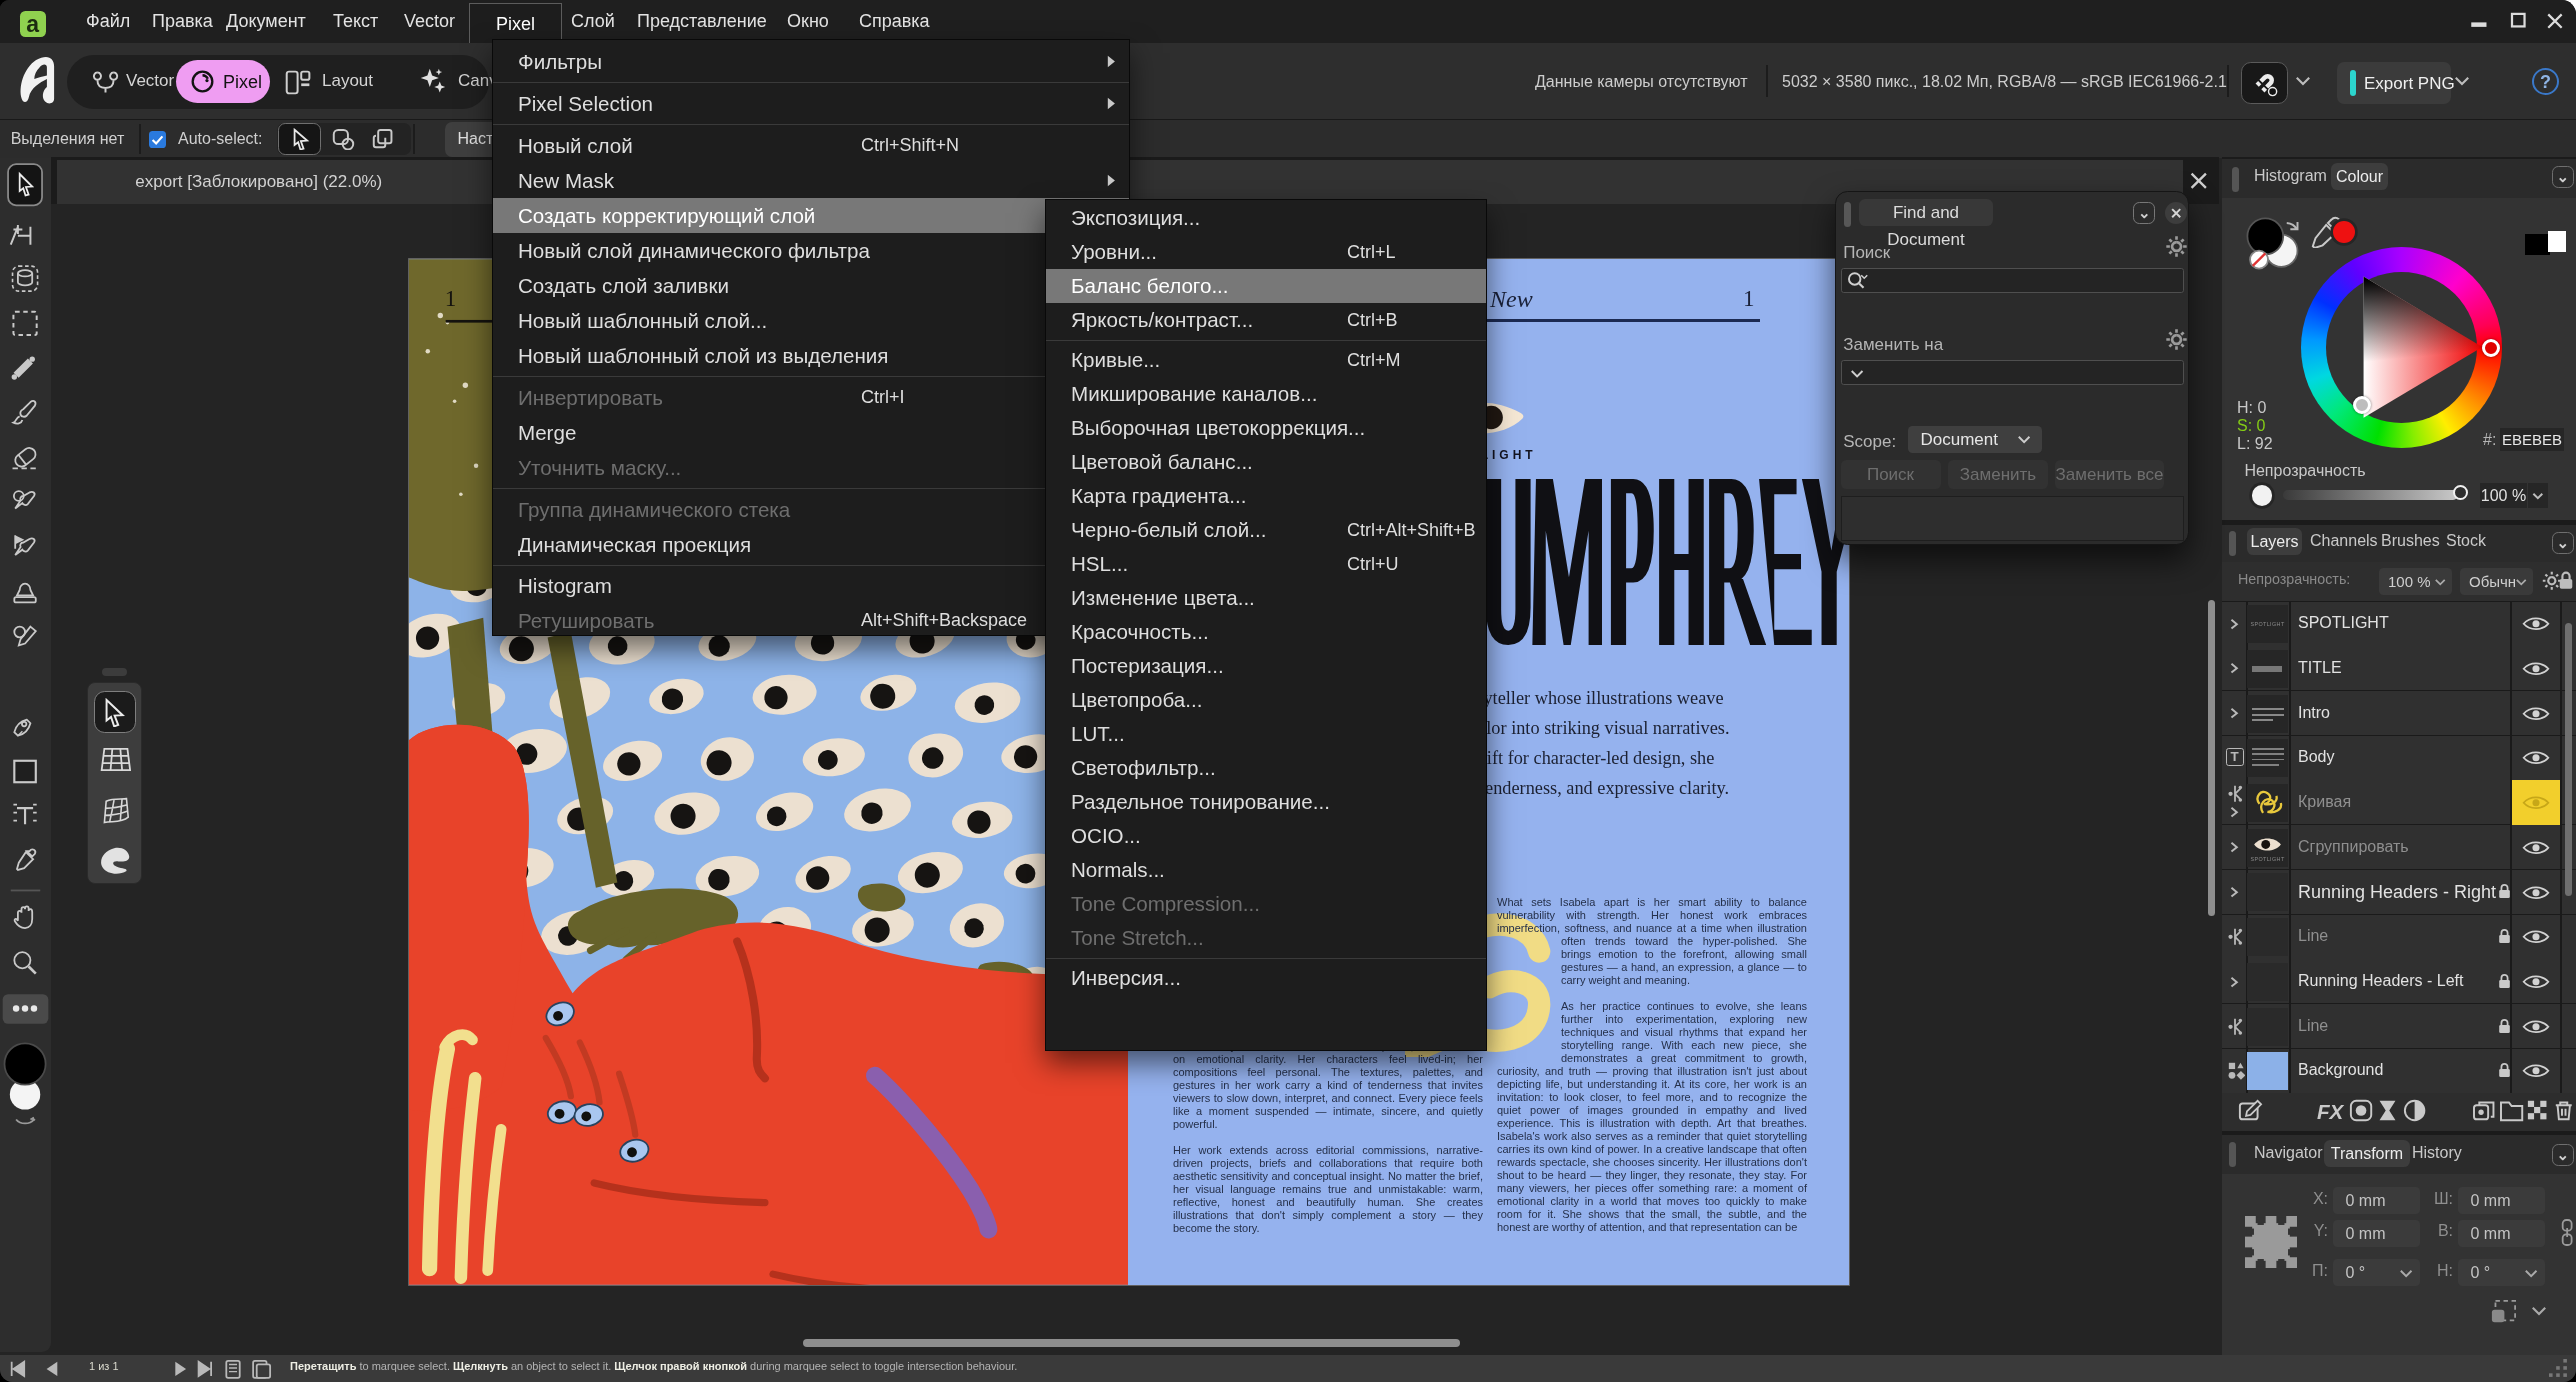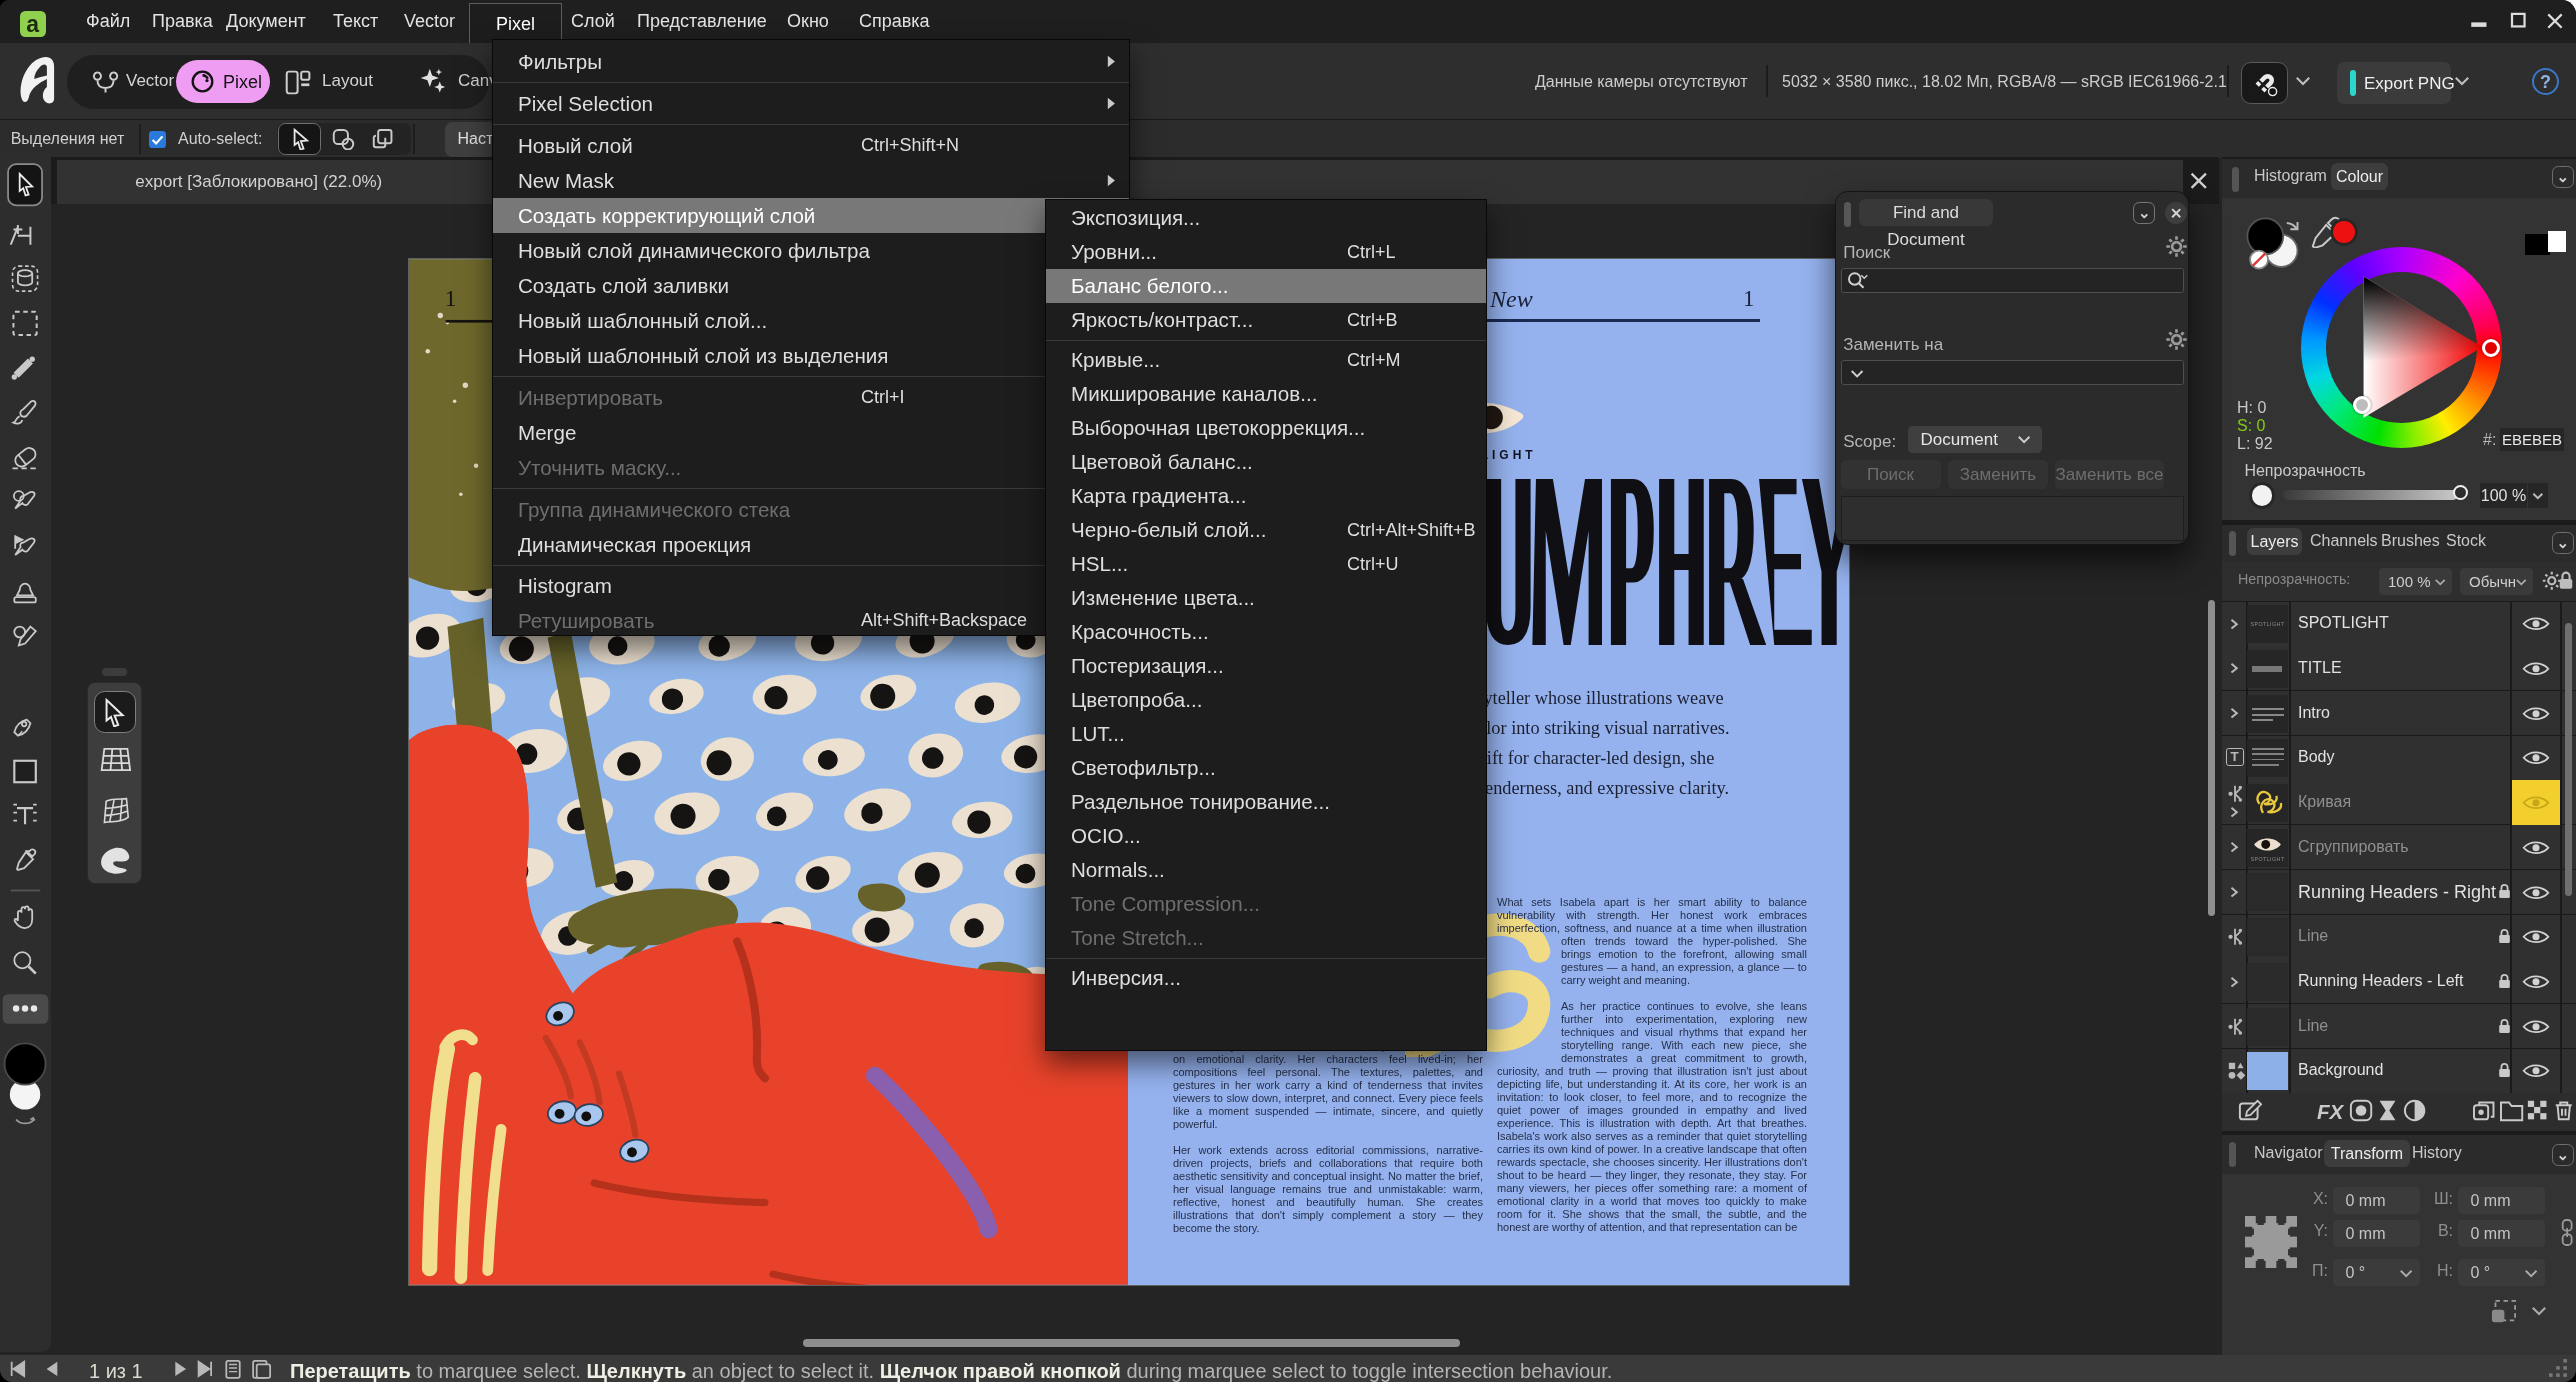--- a/index.html
+++ b/index.html
@@ -35,21 +35,21 @@
 .menu .it{position:relative;height:35px;line-height:35px;padding-left:25px}
 #menu2 .it{height:34px;line-height:34px}
 .menu .sc{position:absolute;top:0;font-size:18px}
 .menu .arr{position:absolute;right:12.5px;top:0}
 .menu .dim{color:#6e6e6e}
 .menu .sep{height:0.9px;background:#3a3a3a;margin:3px 0}
 #menu2 .sep{margin:2.7px 0}
 
 #fnr{position:absolute;left:1835px;top:191px;width:354px;height:354px;background:#2b2b2b;border:0.9px solid #151515;border-radius:12.5px;box-shadow:0 14.3px 30px rgba(0,0,0,.6);color:#b9b9b9;font-size:17px;z-index:20}
 
-#statusbar{position:absolute;left:0;top:1355px;width:2576px;height:28px;background:#3a3a3a;color:#b4b4b4;font-size:20px;border-radius:0 0 12.5px 12.5px}
+#statusbar{position:absolute;left:0;top:1355px;width:2576px;height:28px;background:#3a3a3a;color:#b4b4b4;font-size:11px;border-radius:0 0 12.5px 12.5px}
 .ser{font-family:"Liberation Serif",serif}
 </style></head>
 <body>
 <div id="whitecorner" style="position:absolute;right:0;top:0;width:41px;height:12.5px;background:#fff;border-radius:0 0 0 10.7px"></div>
 <div id="app">
 
 <div id="canvas">
   <div id="doc" style="position:absolute;left:358px;top:55px;width:1440px;height:1026px;box-shadow:0 0 0 0.9px rgba(160,160,160,.55)">
 
     <svg id="painting" width="719" height="1026" viewBox="457 289 804 1147" style="position:absolute;left:0;top:0">

